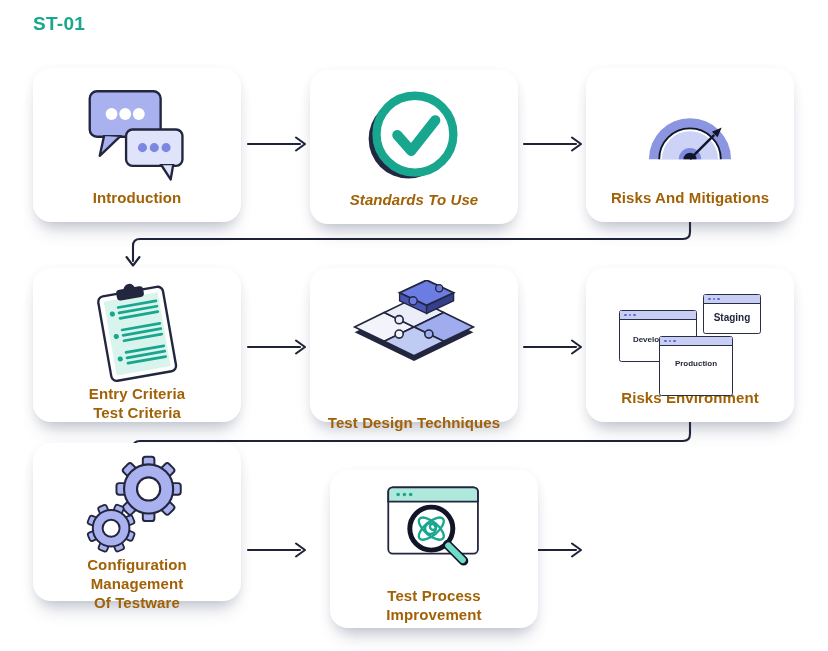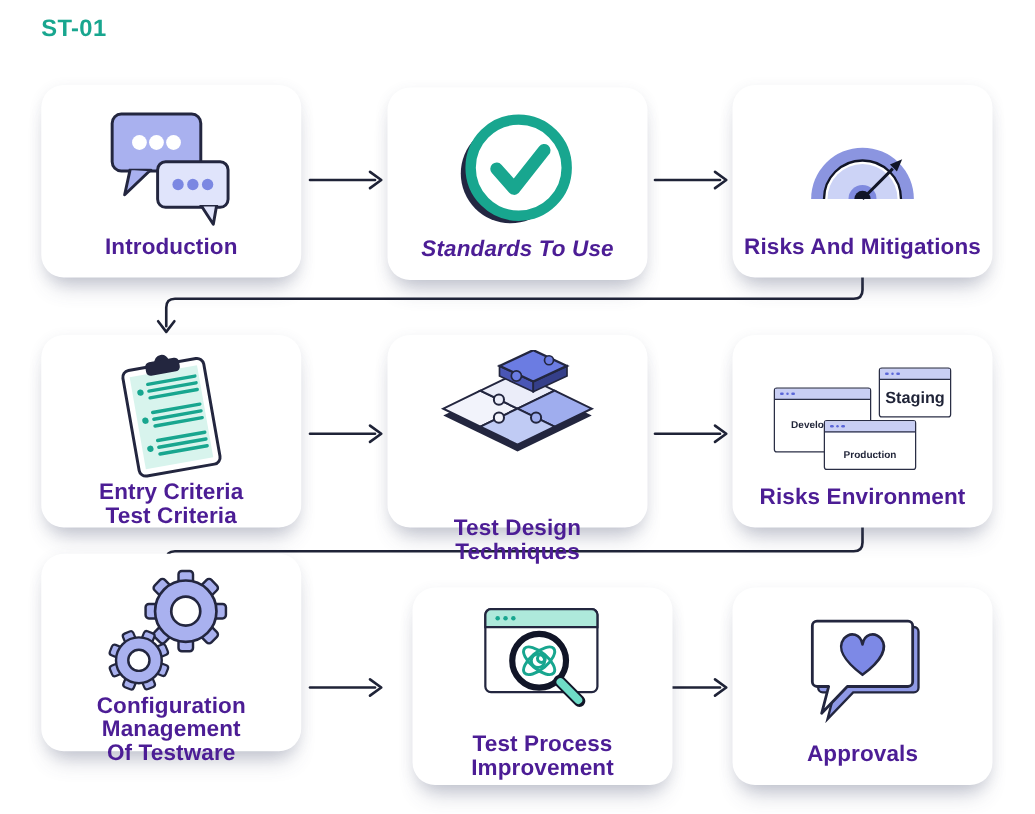--- a/index.html
+++ b/index.html
@@ -23,37 +23,37 @@
     position:absolute; width:208px; height:154px; z-index:1;
     background:#ffffff; border-radius:18px;
     box-shadow: 0 14px 18px -8px rgba(70,75,110,0.30), 0 3px 10px rgba(70,75,110,0.10);
     display:flex; flex-direction:column; align-items:center;
     padding:12px 8px 15px; box-sizing:border-box;
   }
   .card.tall { height:158px; }
   .icon-box { flex:1; width:100%; display:flex; align-items:center; justify-content:center; }
   .label { text-align:center; }
   .label span {
-    display:block; font-size:18px; font-weight:700; color:#4c1d95; line-height:19px;
+    display:block; font-size:15px; font-weight:700; color:#a16207; line-height:19px;
     letter-spacing:.1px;
   }
 
   
   .winbox { position:relative; width:158px; height:92px; }
   .win { position:absolute; background:#fff; border:1.4px solid #2A2E45; border-radius:2.5px; box-sizing:border-box; }
   .winbar { height:9px; background:#C9CFF4; border-bottom:1.4px solid #2A2E45;
             display:flex; align-items:center; gap:2px; padding-left:4px; box-sizing:border-box; }
   .windot { width:2.6px; height:2.6px; border-radius:50%; background:#5B67D8; }
   .winlabel { display:flex; align-items:center; justify-content:center;
               font-size:8px; font-weight:700; color:#1F2337; }
   #win-dev      { left:8px;  top:22px; width:78px; height:52px; z-index:2; }
   #win-staging  { left:92px; top:6px;  width:58px; height:40px; z-index:1; }
-  #win-prod     { left:48px; top:48px; width:74px; height:40px; z-index:3; }
+  #win-prod     { left:48px; top:48px; width:74px; height:60px; z-index:3; }
   #win-dev .winlabel { height:39px; }
-  #win-staging .winlabel { height:27px; font-size:13px; }
+  #win-staging .winlabel { height:27px; font-size:10px; }
   #win-prod .winlabel { height:35px; }
 </style>
 </head>
 <body>
 
 <div id="canvas">
 
   <svg id="connectors" width="828" height="651" viewBox="0 0 828 651">
     <g stroke="#1F2337" stroke-width="2.1" fill="none" stroke-linecap="round" stroke-linejoin="round">
 
@@ -279,28 +279,14 @@
         </g>
         <line x1="80" y1="70" x2="98" y2="88" stroke="#111527" stroke-width="10.5" stroke-linecap="round"></line>
         <line x1="81" y1="71" x2="97" y2="87" stroke="#6FDCC7" stroke-width="7" stroke-linecap="round"></line>
       </svg>
     </div>
     <div class="label">
       <span>Test Process Improvement</span>
     </div>
   </div>
 
-  <div class="card tall" style="left:586px; top:470px;">
-    <div class="icon-box">
-      <svg width="112" height="96" viewBox="0 0 120 100">
-        <g transform="translate(5,5)">
-          <path d="M21 6 h78 a4 4 0 0 1 4 4 v48 a4 4 0 0 1 -4 4 H47 L25 85 L31 62 h-10 a4 4 0 0 1 -4 -4 V10 a4 4 0 0 1 4 -4 Z" fill="#8F99E6" stroke="#23263F" stroke-width="2"></path>
-        </g>
-        <path d="M21 6 h78 a4 4 0 0 1 4 4 v48 a4 4 0 0 1 -4 4 H47 L25 85 L31 62 h-10 a4 4 0 0 1 -4 -4 V10 a4 4 0 0 1 4 -4 Z" fill="#ffffff" stroke="#23263F" stroke-width="2.4" stroke-linejoin="round"></path>
-        <path d="M60 52 C 44 40 38 29 44 21 C 50 14.5 58.5 17 60 26 C 61.5 17 70 14.5 76 21 C 82 29 76 40 60 52 Z" fill="#7D89E6" stroke="#23263F" stroke-width="2.2" stroke-linejoin="round"></path>
-      </svg>
-    </div>
-    <div class="label">
-      <span>Approvals</span>
-    </div>
-  </div>
 
 </div>
 
 </body></html>

